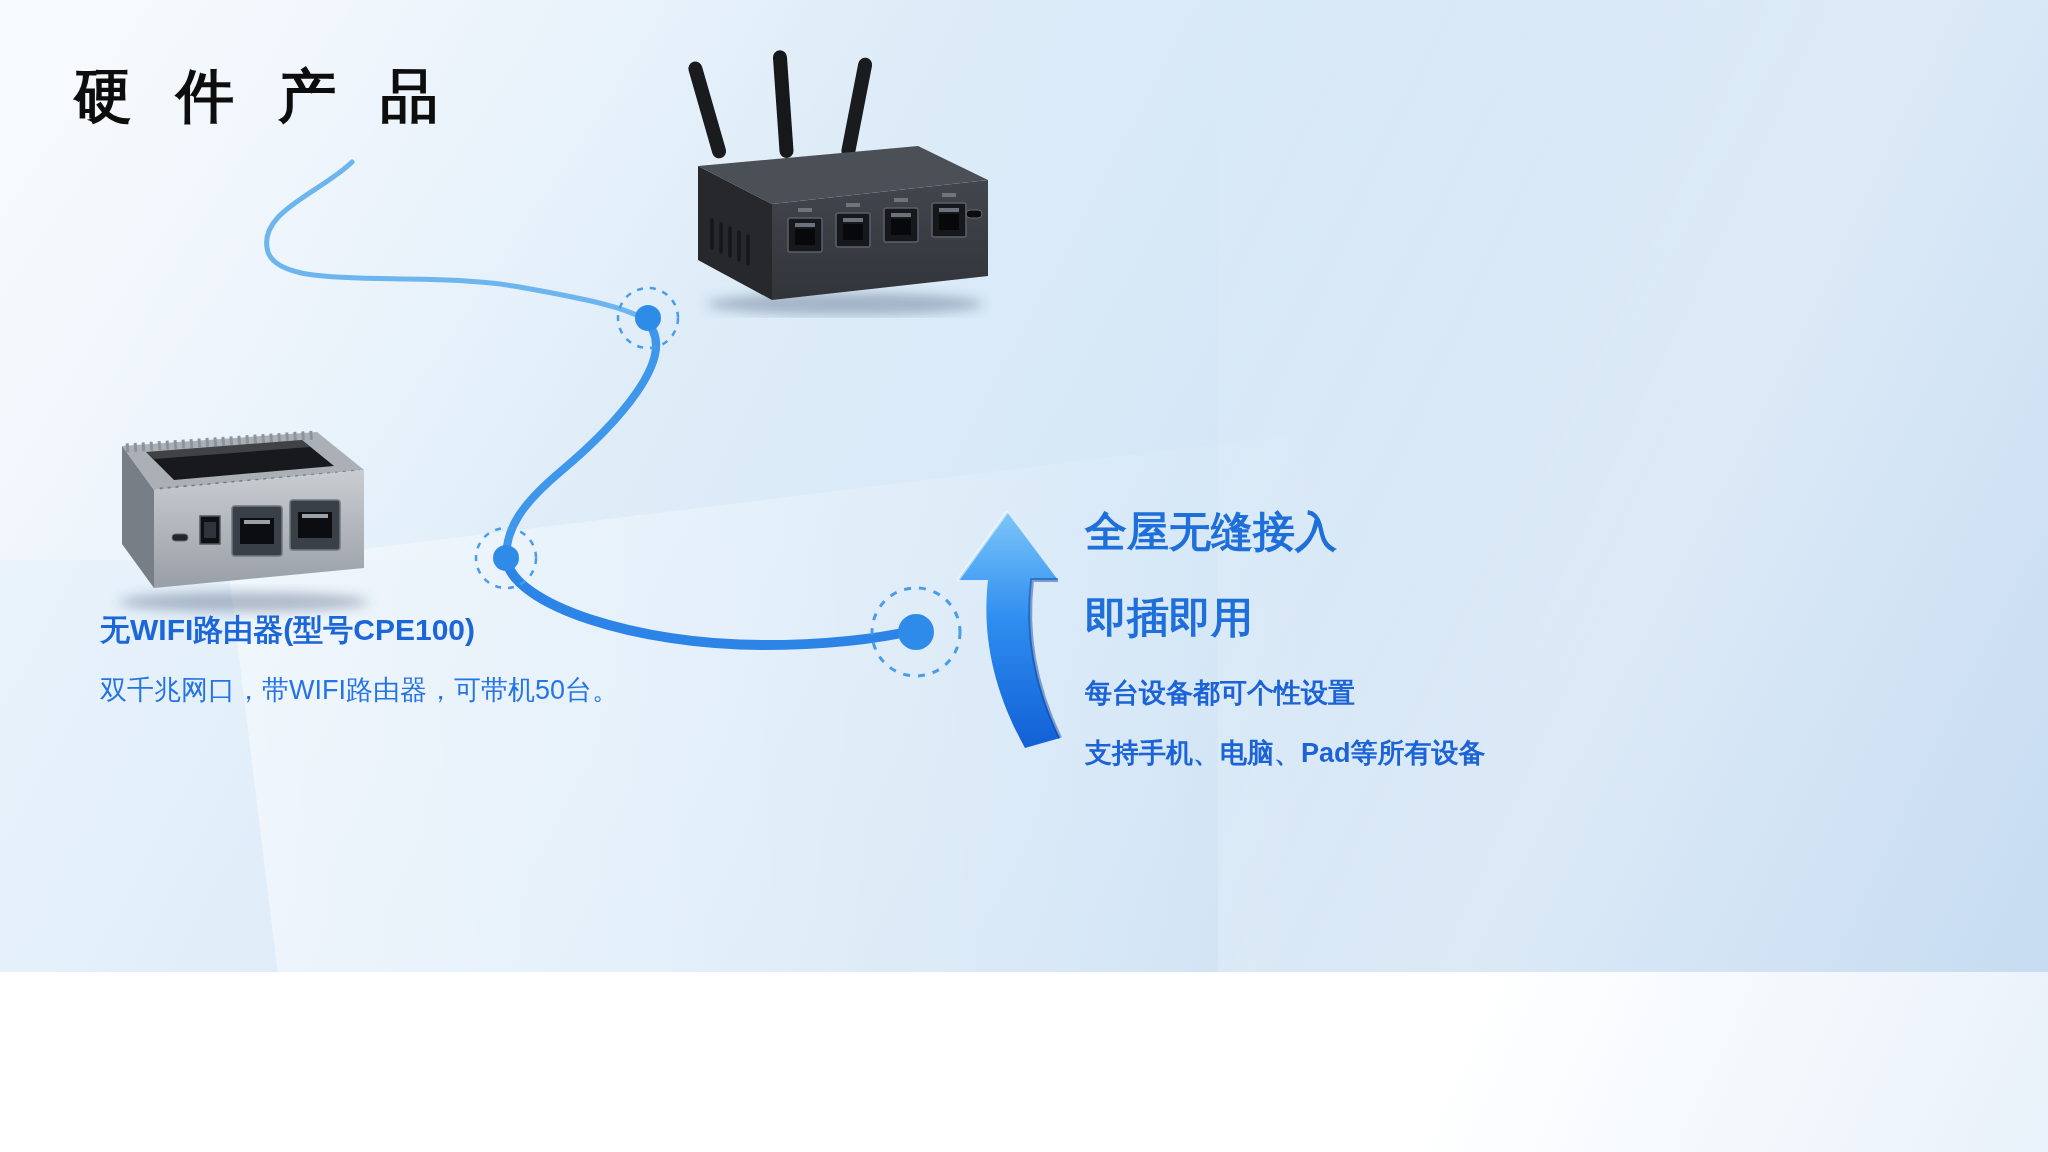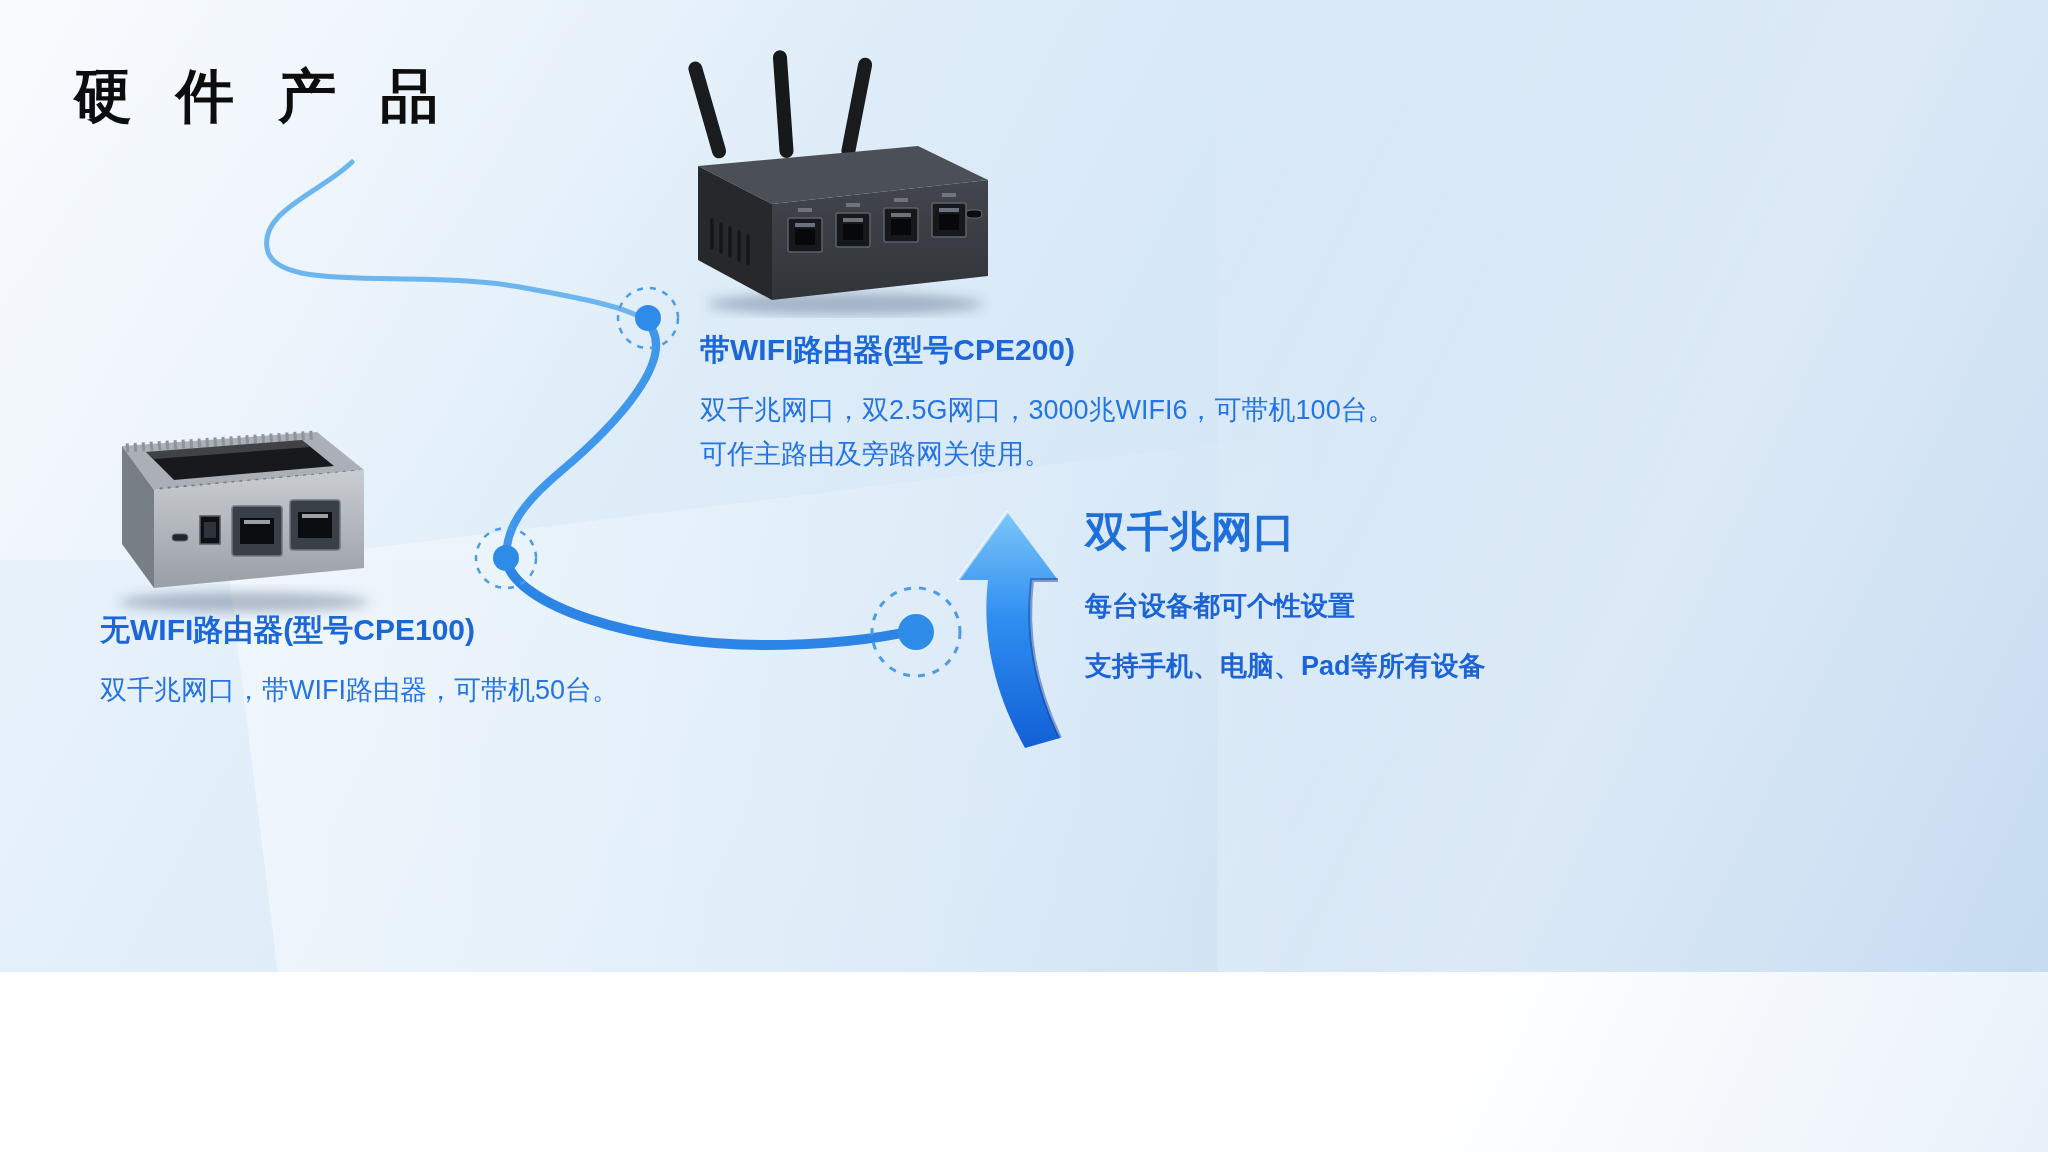--- a/index.html
+++ b/index.html
@@ -169,30 +169,26 @@
         <stop offset="0" stop-color="#7cc6f9"></stop>
         <stop offset="0.45" stop-color="#2f8ef0"></stop>
         <stop offset="1" stop-color="#1160d6"></stop>
       </linearGradient>
     </defs>
     <path d="M 77 14 L 128 82 L 102 82 C 96 135, 104 185, 130 240 L 95 250 C 62 190, 52 135, 58 82 L 28 82 Z" fill="url(#arrowGrad)"></path>
     <path d="M 28 82 L 77 14" stroke="rgba(255,255,255,.55)" stroke-width="3" fill="none" stroke-linecap="round"></path>
     <path d="M 128 82 L 102 82 C 96 135, 104 185, 130 240" stroke="rgba(10,60,150,.45)" stroke-width="4" fill="none"></path>
   </svg>
 
-  <div class="prod-text cpe200-text">
-    <div class="prod-title">带WIFI路由器(型号CPE200)</div>
-    <div class="prod-line">双千兆网口，双2.5G网口，3000兆WIFI6，可带机100台。</div>
-    <div class="prod-line">可作主路由及旁路网关使用。</div>
-  </div>
 
   <div class="prod-text cpe100-text">
     <div class="prod-title">无WIFI路由器(型号CPE100)</div>
     <div class="prod-line">双千兆网口，带WIFI路由器，可带机50台。</div>
   </div>
 
   <div class="benefits">
-    <div class="headline h2">双千兆网口</div>
+    <div class="headline h1">全屋无缝接入</div>
+    <div class="headline h2">即插即用</div>
     <div class="benefit-line">每台设备都可个性设置</div>
     <div class="benefit-line">支持手机、电脑、Pad等所有设备</div>
   </div>
 
 </div>
 
 </body></html>

